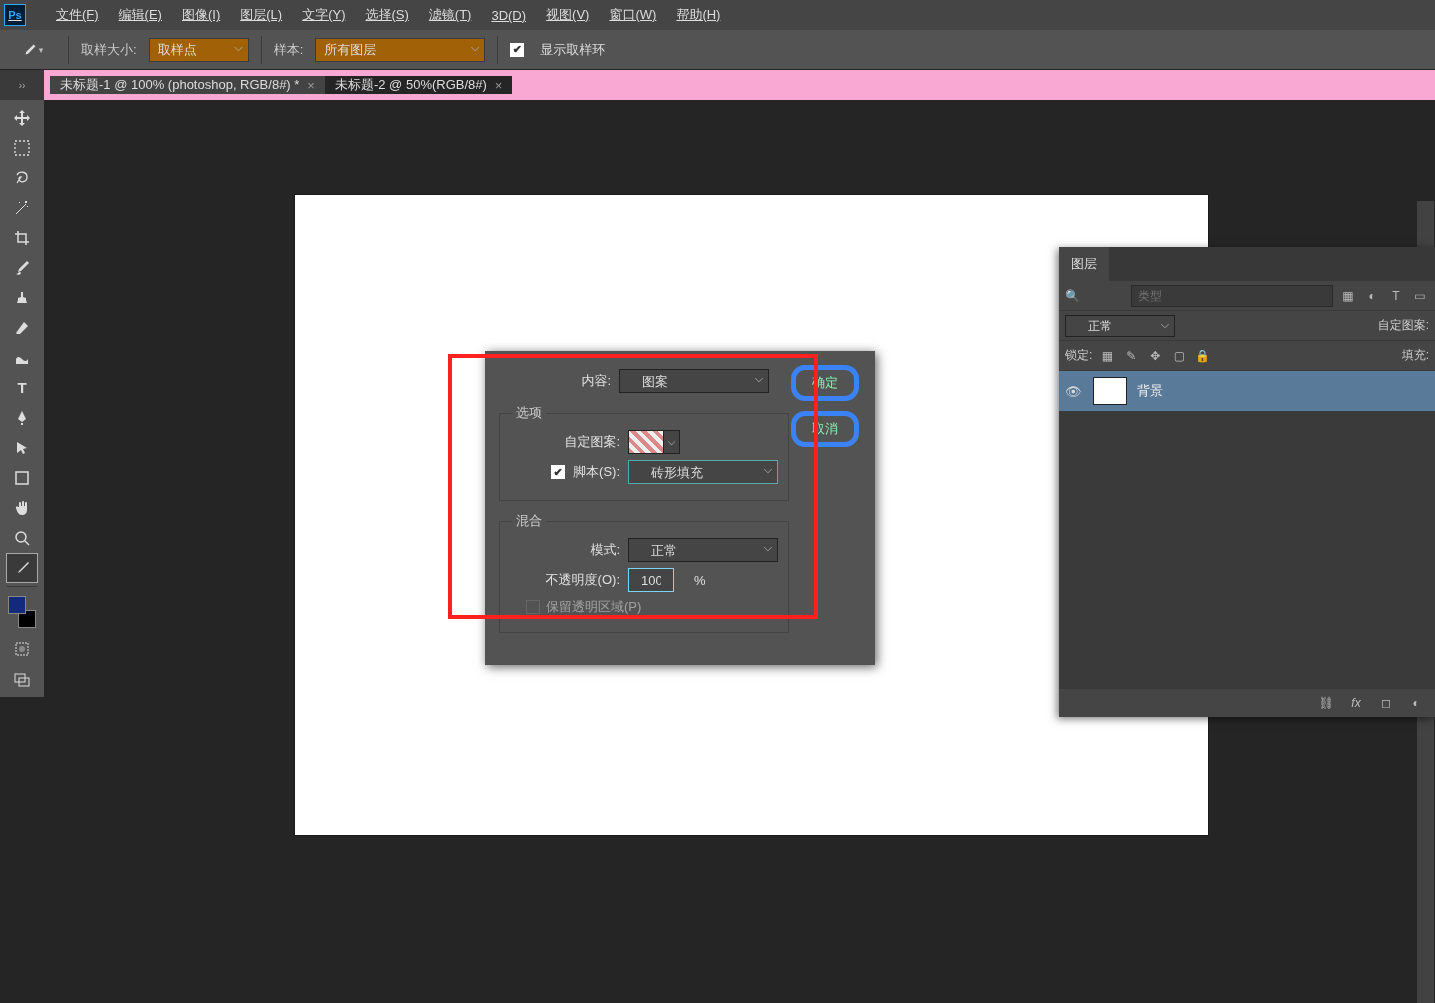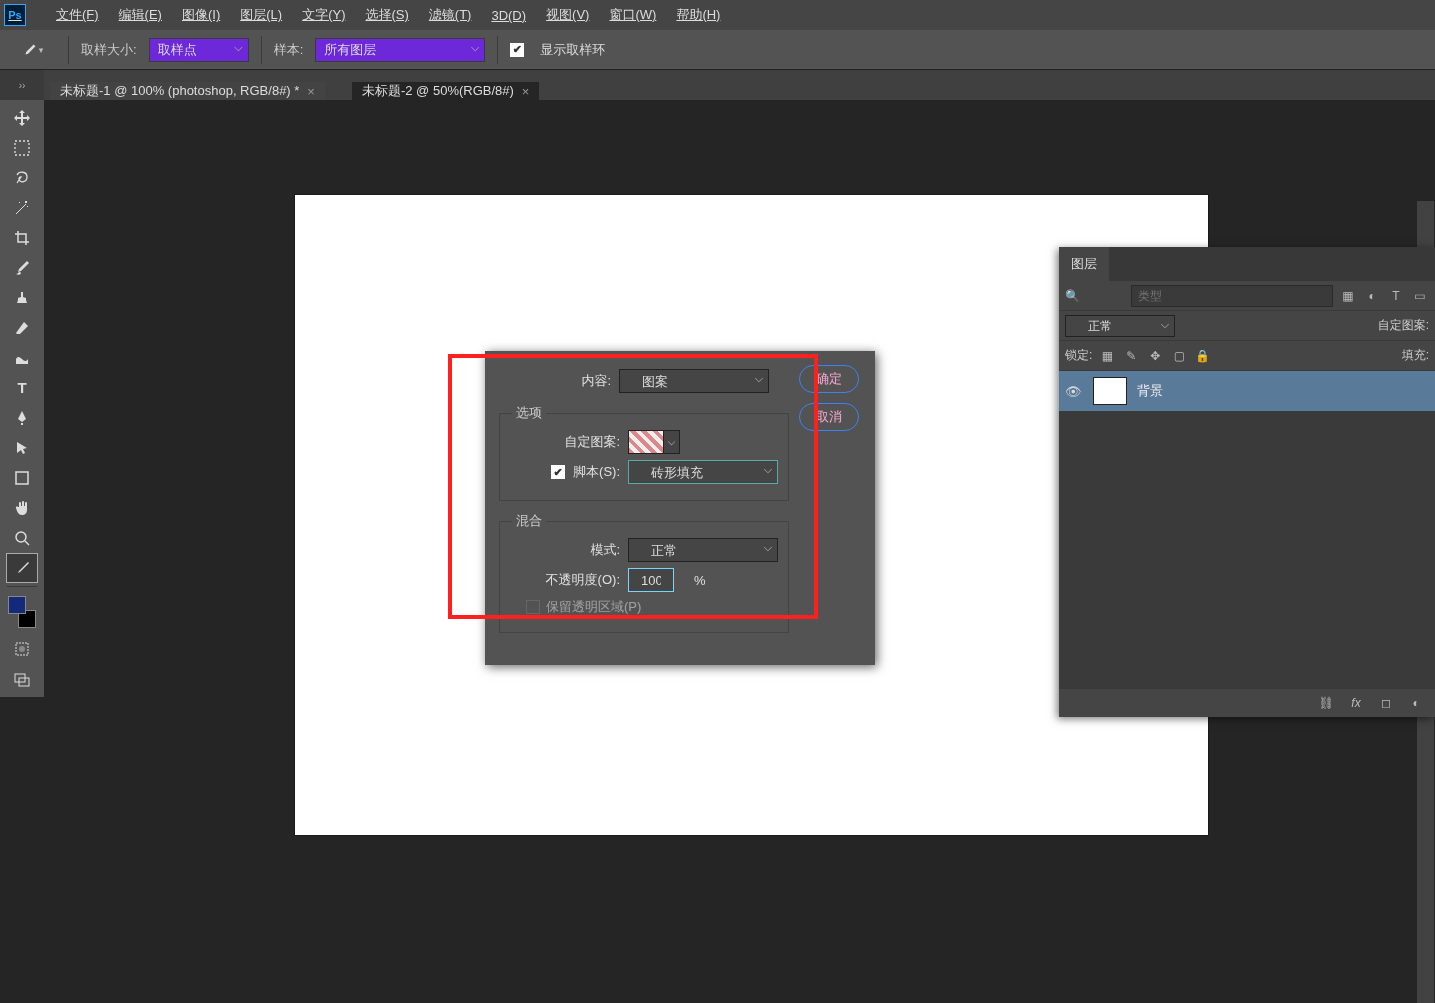--- a/index.html
+++ b/index.html
@@ -8,27 +8,27 @@
 
 .menubar { height: 30px; background: #454545; display: flex; align-items: center; padding: 0 4px; color: #ddd; font-size: 13px; text-decoration: underline; }
 .ps-logo { width: 22px; height: 22px; background: #001e36; border: 1px solid #31a8ff; color: #31a8ff; font-size: 11px; font-weight: bold; display: flex; align-items: center; justify-content: center; margin-right: 20px; }
 .menu-item { padding: 0 10px; cursor: pointer; }
 
 
 .optionsbar { height: 40px; background: #535353; display: flex; align-items: center; padding: 0 6px; gap: 12px; color: #ddd; font-size: 13px; border-bottom: 1px solid #222; }
 .tool-indicator { width: 50px; height: 32px; display: flex; align-items: center; justify-content: center; }
 .divider { width: 1px; height: 28px; background: #3a3a3a; }
 .opt-label { color: #ccc; }
-.opt-select { background: #6d28d9; color: #ddd; border: 1px solid #3a3a3a; height: 24px; padding: 1px 18px 1px 8px; font-size: 13px; appearance: none; position: relative; min-width: 100px; }
+.opt-select { background: #a16207; color: #ddd; border: 1px solid #3a3a3a; height: 24px; padding: 1px 18px 1px 8px; font-size: 13px; appearance: none; position: relative; min-width: 100px; }
 .opt-select-wrap { position: relative; display: inline-block; }
 .opt-select-wrap::after { content: "⌵"; position: absolute; right: 6px; top: 3px; color: #aaa; font-size: 11px; pointer-events: none; }
 .checkbox { width: 14px; height: 14px; background: #fff; display: inline-flex; align-items: center; justify-content: center; margin-right: 4px; color: #333; font-size: 11px; font-weight: bold; }
 
 
-.tabsbar { height: 30px; background: #404040; display: flex; align-items: flex-end; padding-left: 50px; gap: 27px; }
+.tabsbar { height: 30px; background: #f9a8d4; display: flex; align-items: center; padding-left: 50px; }
 .tabhdr { position: absolute; left: 0; top: 70px; width: 44px; height: 30px; background: #3a3a3a; display: flex; align-items: center; justify-content: center; color: #aaa; font-size: 10px; }
 .doc-tab { display: flex; align-items: center; padding: 0 10px; gap: 8px; background: #434343; color: #ddd; font-size: 13px; cursor: pointer; }
 .doc-tab.active { background: #252525; }
 .doc-tab .close-x { color: #999; font-size: 13px; }
 
 
 .toolbox { position: absolute; left: 0; top: 100px; width: 44px; background: #535353; display: flex; flex-direction: column; align-items: center; padding: 3px 0; }
 .tool-btn { width: 32px; height: 30px; display: flex; align-items: center; justify-content: center; color: #ddd; cursor: pointer; }
 .tool-btn.selected { background: #3a3a3a; border: 1px solid #aaa; }
 .fgbg { width: 32px; height: 36px; position: relative; margin: 4px 0; }
@@ -39,21 +39,21 @@
 .workspace { position: absolute; left: 44px; top: 100px; right: 0; bottom: 0; background: #252525; }
 .canvas-doc { position: absolute; left: 250px; top: 94px; width: 915px; height: 642px; background: #fff; border: 1px solid #1a1a1a; }
 .scroll-v { position: absolute; right: 1px; top: 101px; bottom: 0; width: 17px; background: #424242; }
 
 
 .dialog { position: absolute; left: 485px; top: 351px; width: 390px; background: #535353; box-shadow: 2px 2px 10px rgba(0,0,0,0.6); color: #e0e0e0; font-size: 13px; }
 .dialog-title { height: 32px; background: #29abe2; display: flex; align-items: center; justify-content: space-between; padding: 0 12px; color: #222; font-size: 14px; }
 .dialog-close { font-size: 16px; color: #333; cursor: pointer; }
 .dialog-body { padding: 12px 14px 12px 14px; position: relative; }
 .dbtns { position: absolute; top: 14px; right: 16px; display: flex; flex-direction: column; gap: 10px; }
-.dbtn { border: 1px solid #3b82f6; background: #535353; color: #f9a8d4; padding: 4px 16px; border-radius: 14px; font-size: 13px; cursor: pointer; }
+.dbtn { border: 5px solid #3b82f6; background: #535353; color: #86efac; padding: 4px 16px; border-radius: 14px; font-size: 13px; cursor: pointer; }
 .form-row { display: flex; align-items: center; margin: 6px 0; }
 .form-label { width: 120px; text-align: right; padding-right: 8px; }
 .form-sel { background: #454545; color: #ddd; border: 1px solid #222; height: 24px; padding: 2px 18px 2px 22px; appearance: none; min-width: 150px; font-size: 13px; }
 .fieldset { border: 1px solid #444; margin: 20px 0; padding: 10px 8px 10px 8px; position: relative; }
 .fieldset-legend { position: absolute; top: -10px; left: 12px; background: #535353; padding: 0 4px; color: #ccc; }
 .pattern-swatch { width: 36px; height: 24px; background: repeating-linear-gradient(45deg,#d88,#d88 4px,#eee 4px,#eee 8px); border: 1px solid #222; }
 .swatch-dd { width: 16px; height: 24px; background: #454545; border: 1px solid #222; border-left: none; display:flex; align-items:center; justify-content:center; color:#bbb; font-size:10px; }
 .opac-input { background: #454545; color: #ddd; border: 1px solid #7dd3fc; width: 46px; height: 24px; padding: 2px 12px; font-size: 13px; }
 .red-highlight { position: absolute; left: 448px; top: 354px; width: 370px; height: 265px; border: 4px solid #ff2020; pointer-events: none; }
 

